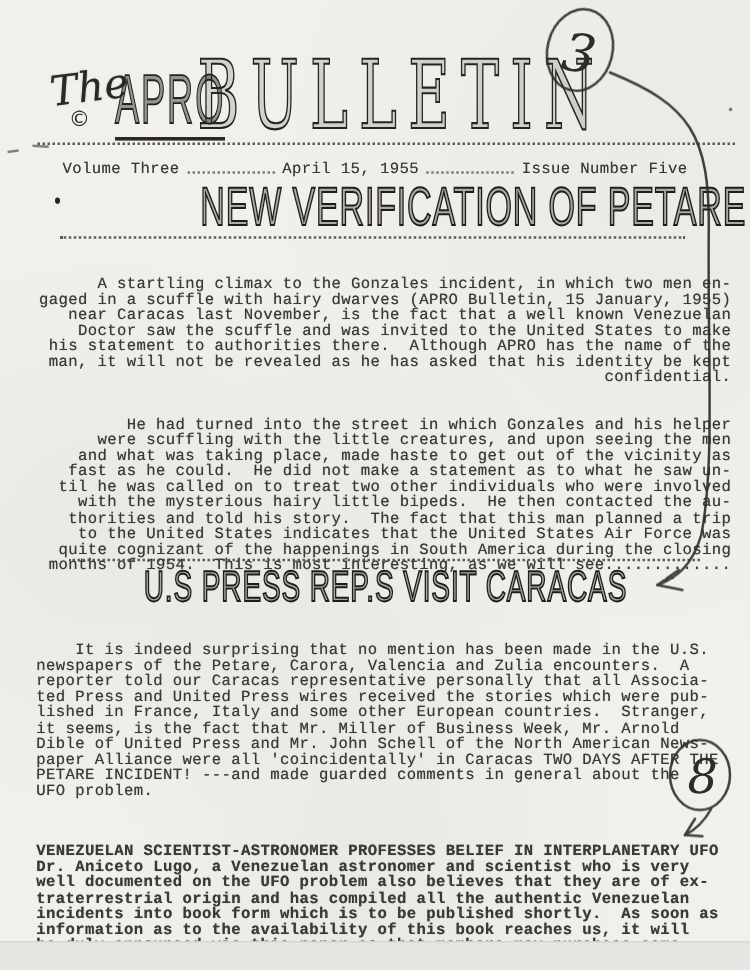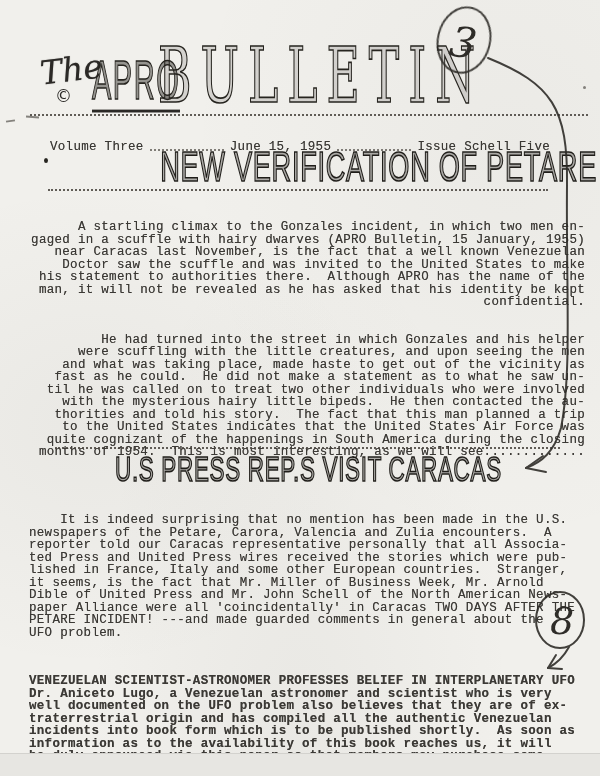--- a/index.html
+++ b/index.html
@@ -38,21 +38,21 @@
     font-family:"DejaVu Serif","Liberation Serif",serif;
     font-size:76px;line-height:1;letter-spacing:15px;
     transform:scale(0.6,1.0);transform-origin:left top;
     color:rgba(32,30,26,0.14);-webkit-text-stroke:1.7px #26241f;
     white-space:nowrap;
   }
   .dotted-rule{border-top:2px dotted rgba(70,66,60,0.85);height:0;}
   .rule-masthead{position:absolute;left:30px;top:114px;width:558px;}
   
   .issue-line{
-    position:absolute;left:50px;top:140px;width:500px;
+    position:absolute;left:50px;top:128px;width:500px;
     display:flex;align-items:flex-end;
     font-size:12.5px;letter-spacing:0.3px;color:#3a3834;
     text-shadow:0 0 0.5px rgba(40,38,34,0.55);
   }
   .leader{flex:1;border-bottom:2px dotted rgba(80,76,70,0.7);margin:0 6px 3px 6px;height:0;}
   
   .headline-row{position:absolute;left:24px;width:552px;text-align:center;}
   .headline{
     display:inline-block;white-space:nowrap;
     font-family:"Liberation Sans","DejaVu Sans",sans-serif;
@@ -110,23 +110,23 @@
     <div class="the-word">The</div>
     <div class="copyright">©</div>
     <div class="apro-word">APRO</div>
     <div class="bulletin-word">BULLETIN</div>
   </div>
   <div class="dotted-rule rule-masthead"></div>
 
   <div class="issue-line">
     <span>Volume Three</span>
     <span class="leader"></span>
-    <span>June 15, 1955</span>
+    <span>April 15, 1955</span>
     <span class="leader"></span>
-    <span>Issue Schell Five</span>
+    <span>Issue Number Five</span>
   </div>
 
   <div class="headline-bullet"></div>
   <div class="headline-row headline-1">
     <span class="headline">NEW VERIFICATION OF PETARE INCIDENT</span>
   </div>
   <div class="dotted-rule rule-headline1"></div>
 
   <div class="body-block body-1">
     <p>    A startling climax to the Gonzales incident, in which two men en-

